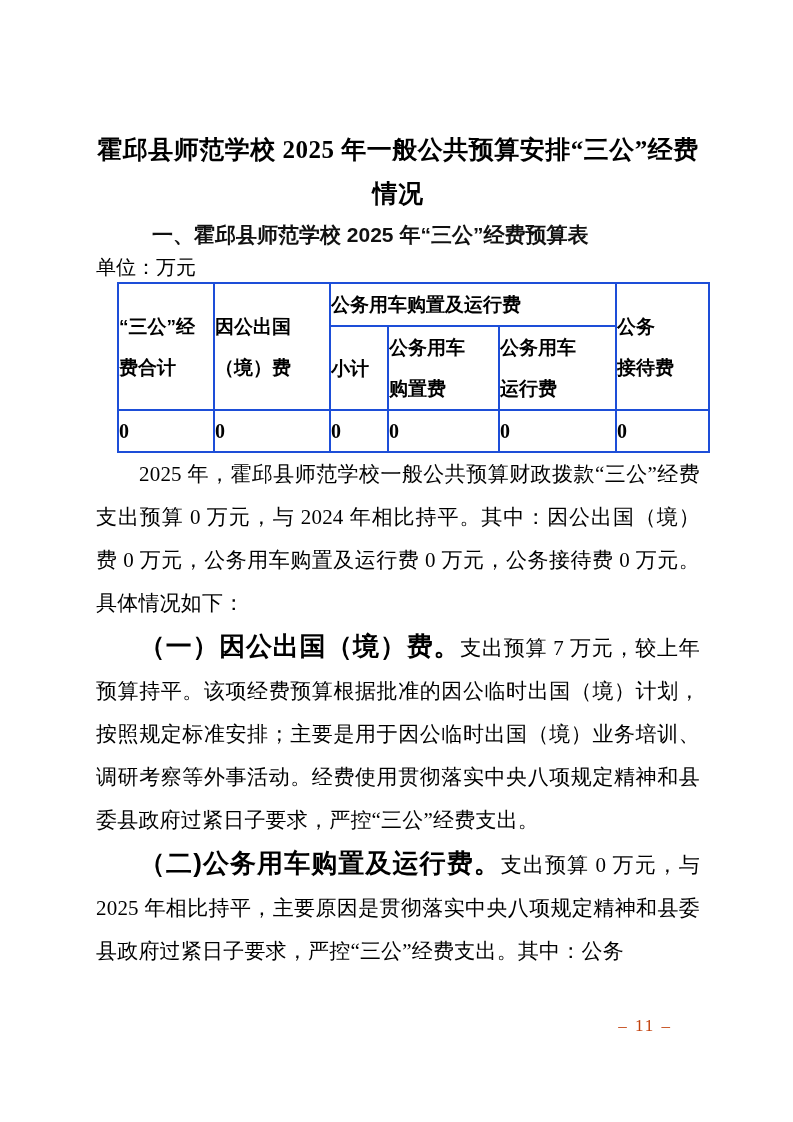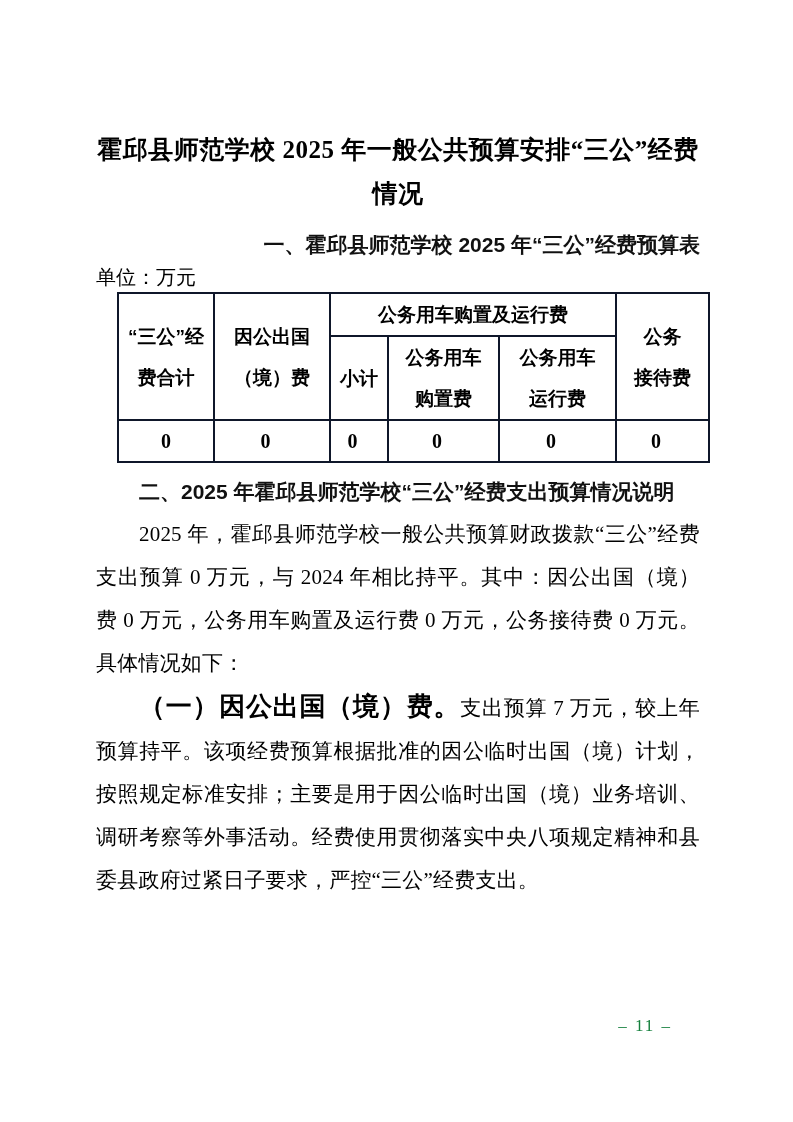--- a/index.html
+++ b/index.html
@@ -24,41 +24,40 @@
     text-align: center;
     letter-spacing: 0.5px;
   }
   .section-heading {
     font-family: "Liberation Sans", "DejaVu Sans", sans-serif;
     font-weight: bold;
     font-size: 21px;
     color: #111;
   }
   .heading-1 {
-    margin-top: 12px;
+    margin-top: 2px;
     line-height: 34px;
     text-indent: 56px;
-    text-align: right;
   }
   .unit-label {
     text-align: left;
     font-size: 20px;
     line-height: 30px;
     padding-right: 28px;
     font-family: "Liberation Serif", "DejaVu Serif", serif;
   }
   table.budget {
     border-collapse: collapse;
     table-layout: fixed;
     width: 591px;
     margin-left: 21px;
   }
   table.budget th, table.budget td {
-    border: 2px solid #0f172a;
-    text-align: center;
+    border: 2px solid #1d4ed8;
+    text-align: left;
     vertical-align: middle;
     overflow: hidden;
   }
   table.budget th {
     font-family: "Liberation Sans", "DejaVu Sans", sans-serif;
     font-weight: bold;
     font-size: 19px;
     line-height: 41px;
     white-space: pre-line;
   }
@@ -89,21 +88,21 @@
     font-family: "Liberation Sans", "DejaVu Sans", sans-serif;
     font-weight: bold;
     font-size: 26px;
   }
   .page-number {
     position: absolute;
     top: 1016px;
     right: 121px;
     font-size: 17px;
     font-family: "Liberation Serif", "DejaVu Serif", serif;
-    color: #15803d;
+    color: #c2410c;
     letter-spacing: 2px;
   }
 </style>
 </head>
 <body>
 
 <div class="page">
 
   <div class="doc-title">霍邱县师范学校 2025 年一般公共预算安排“三公”经费情况</div>
 
@@ -141,22 +140,22 @@
         <td class="cell-value val-center">0</td>
         <td class="cell-value val-right">0</td>
         <td class="cell-value val-right">0</td>
         <td class="cell-value val-right">0</td>
         <td class="cell-value val-right">0</td>
         <td class="cell-value val-right">0</td>
       </tr>
     </tbody>
   </table>
 
-  <div class="section-heading heading-2">二、2025 年霍邱县师范学校“三公”经费支出预算情况说明</div>
 
   <p class="body-para">2025 年，霍邱县师范学校一般公共预算财政拨款“三公”经费支出预算 0 万元，与 2024 年相比持平。其中：因公出国（境）费 0 万元，公务用车购置及运行费 0 万元，公务接待费 0 万元。具体情况如下：</p>
 
   <p class="body-para"><span class="lead">（一）因公出国（境）费。</span><span>支出预算 7 万元，较上年预算持平。该项经费预算根据批准的因公临时出国（境）计划，按照规定标准安排；主要是用于因公临时出国（境）业务培训、调研考察等外事活动。经费使用贯彻落实中央八项规定精神和县委县政府过紧日子要求，严控“三公”经费支出。</span></p>
 
+  <p class="body-para"><span class="lead">（二)公务用车购置及运行费。</span><span>支出预算 0 万元，与 2025 年相比持平，主要原因是贯彻落实中央八项规定精神和县委县政府过紧日子要求，严控“三公”经费支出。其中：公务</span></p>
 
   <div class="page-number">– 11 –</div>
 
 </div>
 
 </body></html>

